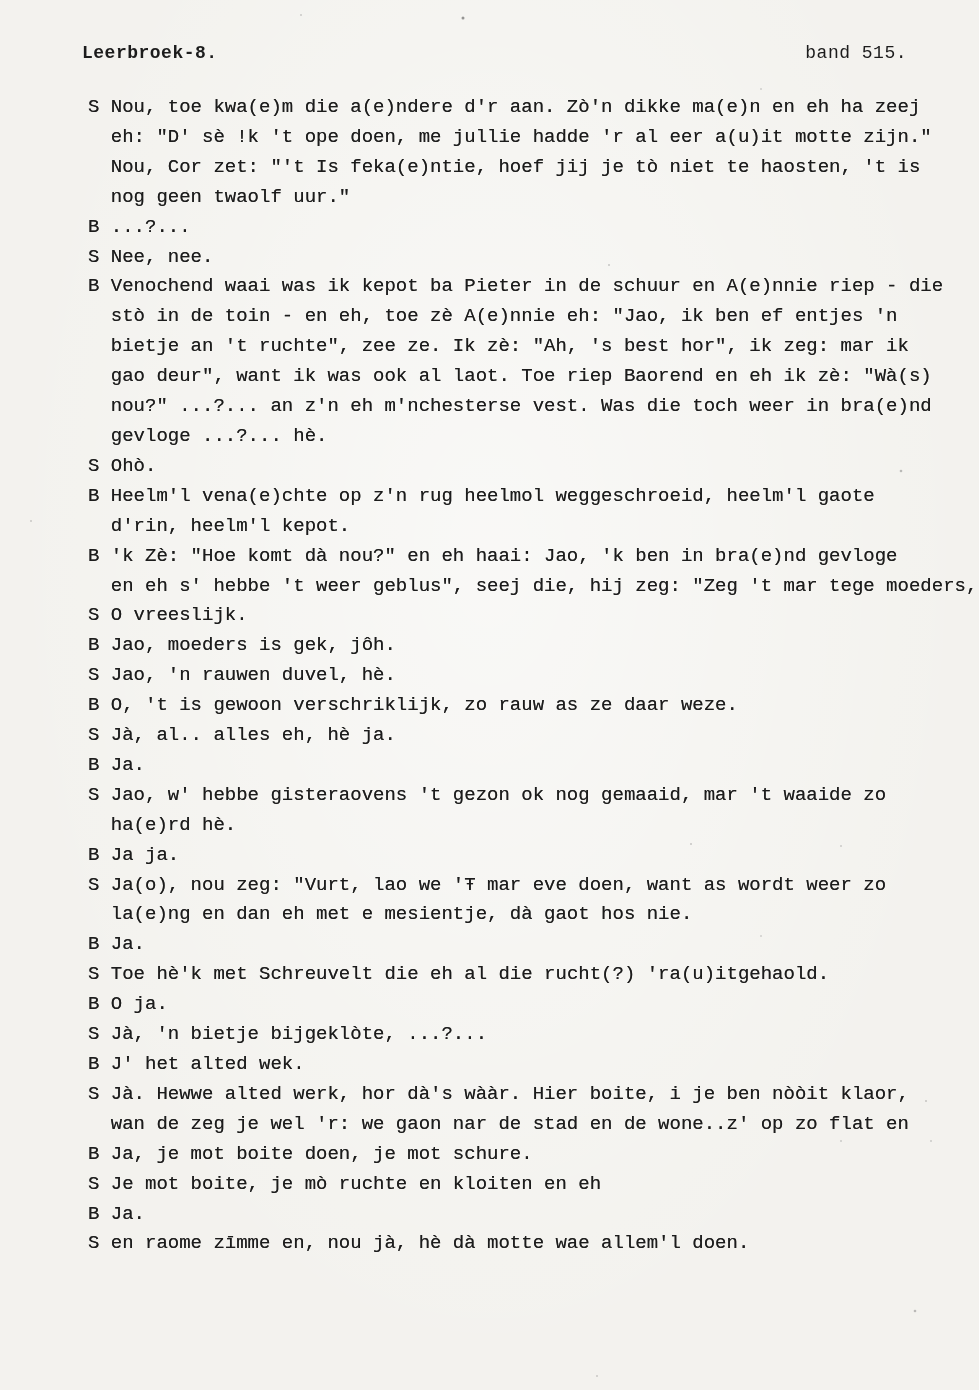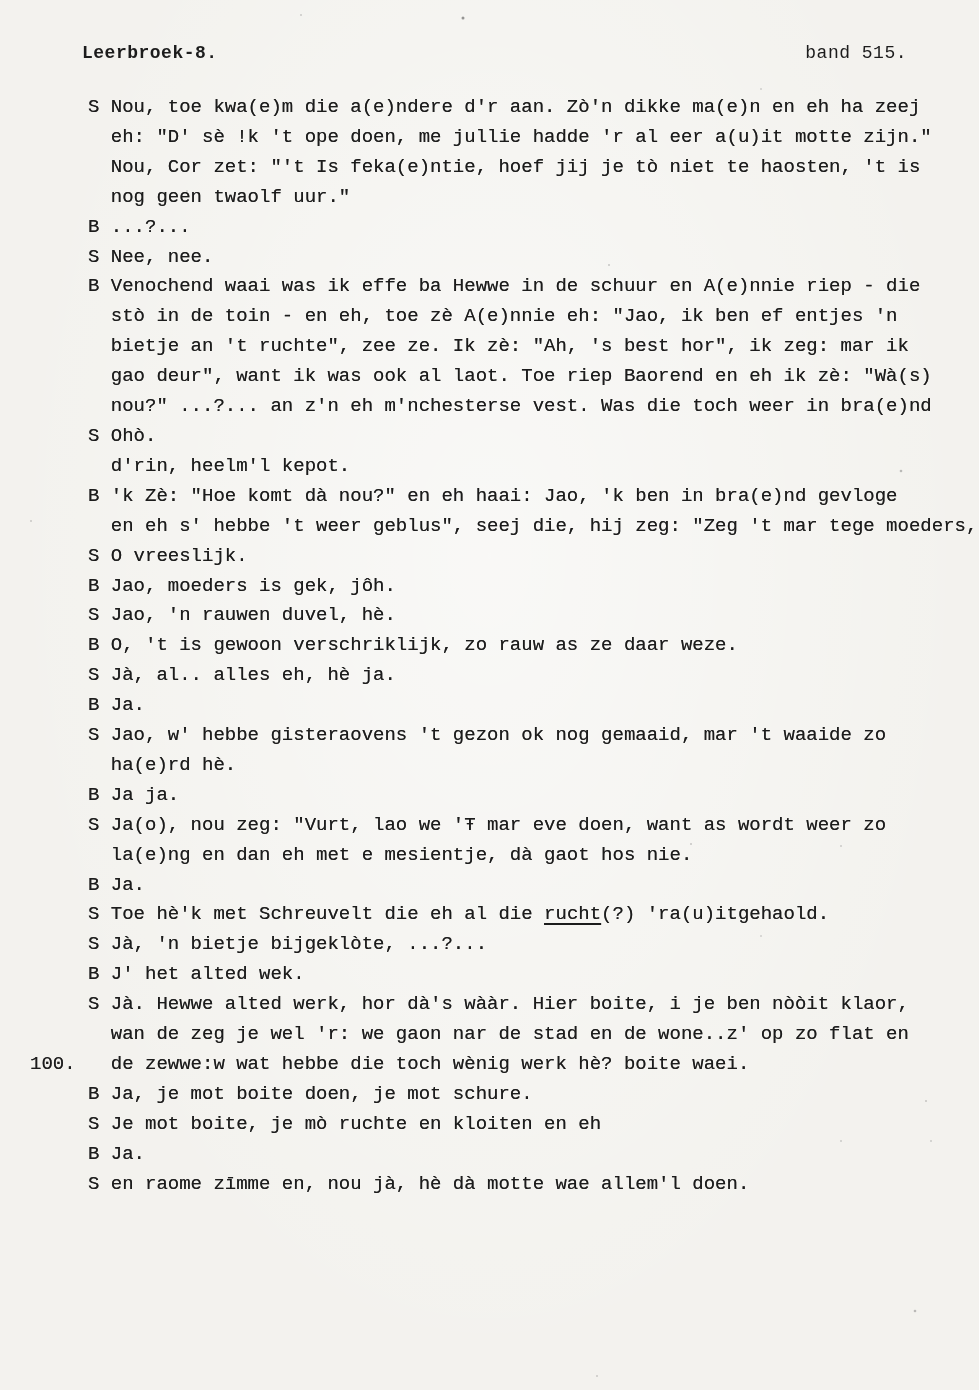--- a/index.html
+++ b/index.html
@@ -69,65 +69,66 @@
   }
   .speaker, .indent {
     display: inline-block;
     width: 2ch;
   }
   .margin-num {
     position: absolute;
     left: -58px; top: 0;
   }
   .u-word {
-    text-decoration: underline;
     text-underline-offset: 3.5px;
     text-decoration-thickness: 1.5px;
   }
 </style>
 </head>
 <body>
 
 <div class="page">
   <div class="header">
     <span class="doc-title">Leerbroek-8.</span>
     <span class="band-label">band 515.</span>
   </div>
   <div class="dialogue">
       <div class="line"><span class="speaker">S</span><span>Nou, toe kwa(e)m die a(e)ndere d'r aan. Zò'n dikke ma(e)n en eh ha zeej</span></div>
       <div class="line"><span class="indent"></span><span>eh: "D' sè !k 't ope doen, me jullie hadde 'r al eer a(u)it motte zijn."</span></div>
       <div class="line"><span class="indent"></span><span>Nou, Cor zet: "'t Is feka(e)ntie, hoef jij je tò niet te haosten, 't is</span></div>
       <div class="line"><span class="indent"></span><span>nog geen twaolf uur."</span></div>
       <div class="line"><span class="speaker">B</span><span>...?...</span></div>
       <div class="line"><span class="speaker">S</span><span>Nee, nee.</span></div>
-      <div class="line"><span class="speaker">B</span><span>Venochend waai was ik effe ba Hewwe in de schuur en A(e)nnie riep - die</span></div>
+      <div class="line"><span class="speaker">B</span><span>Venochend waai was ik kepot ba Pieter in de schuur en A(e)nnie riep - die</span></div>
       <div class="line"><span class="indent"></span><span>stò in de toin - en eh, toe zè A(e)nnie eh: "Jao, ik ben ef entjes 'n</span></div>
       <div class="line"><span class="indent"></span><span>bietje an 't ruchte", zee ze. Ik zè: "Ah, 's best hor", ik zeg: mar ik</span></div>
       <div class="line"><span class="indent"></span><span>gao deur", want ik was ook al laot. Toe riep Baorend en eh ik zè: "Wà(s)</span></div>
       <div class="line"><span class="indent"></span><span>nou?" ...?... an z'n eh m'nchesterse vest. Was die toch weer in bra(e)nd</span></div>
+      <div class="line"><span class="indent"></span><span>gevloge ...?... hè.</span></div>
       <div class="line"><span class="speaker">S</span><span>Ohò.</span></div>
+      <div class="line"><span class="speaker">B</span><span>Heelm'l vena(e)chte op z'n rug heelmol weggeschroeid, heelm'l gaote</span></div>
       <div class="line"><span class="indent"></span><span>d'rin, heelm'l kepot.</span></div>
       <div class="line"><span class="speaker">B</span><span>'k Zè: "Hoe komt dà nou?" en eh haai: Jao, 'k ben in bra(e)nd gevloge</span></div>
       <div class="line"><span class="indent"></span><span>en eh s' hebbe 't weer geblus", seej die, hij zeg: "Zeg 't mar tege moeders,</span></div>
       <div class="line"><span class="speaker">S</span><span>O vreeslijk.</span></div>
       <div class="line"><span class="speaker">B</span><span>Jao, moeders is gek, jôh.</span></div>
       <div class="line"><span class="speaker">S</span><span>Jao, 'n rauwen duvel, hè.</span></div>
       <div class="line"><span class="speaker">B</span><span>O, 't is gewoon verschriklijk, zo rauw as ze daar weze.</span></div>
       <div class="line"><span class="speaker">S</span><span>Jà, al.. alles eh, hè ja.</span></div>
       <div class="line"><span class="speaker">B</span><span>Ja.</span></div>
       <div class="line"><span class="speaker">S</span><span>Jao, w' hebbe gisteraovens 't gezon ok nog gemaaid, mar 't waaide zo</span></div>
       <div class="line"><span class="indent"></span><span>ha(e)rd hè.</span></div>
       <div class="line"><span class="speaker">B</span><span>Ja ja.</span></div>
       <div class="line"><span class="speaker">S</span><span>Ja(o), nou zeg: "Vurt, lao we 'Ŧ mar eve doen, want as wordt weer zo</span></div>
       <div class="line"><span class="indent"></span><span>la(e)ng en dan eh met e mesientje, dà gaot hos nie.</span></div>
       <div class="line"><span class="speaker">B</span><span>Ja.</span></div>
       <div class="line"><span class="speaker">S</span><span><span>Toe hè'k met Schreuvelt die eh al die </span><span class="u-word">rucht</span><span>(?) 'ra(u)itgehaold.</span></span></div>
+      <div class="line"><span class="speaker">B</span><span>O ja.</span></div>
       <div class="line"><span class="speaker">S</span><span>Jà, 'n bietje bijgeklòte, ...?...</span></div>
       <div class="line"><span class="speaker">B</span><span>J' het alted wek.</span></div>
       <div class="line"><span class="speaker">S</span><span>Jà. Hewwe alted werk, hor dà's wààr. Hier boite, i je ben nòòit klaor,</span></div>
       <div class="line"><span class="indent"></span><span>wan de zeg je wel 'r: we gaon nar de stad en de wone..z' op zo flat en</span></div>
-      <div class="line"><span class="margin-num">100.</span><span class="indent"></span><span>de zewwe:w wat hebbe die toch wènig werk hè? boite waei.</span></div>
       <div class="line"><span class="speaker">B</span><span>Ja, je mot boite doen, je mot schure.</span></div>
       <div class="line"><span class="speaker">S</span><span>Je mot boite, je mò ruchte en kloiten en eh</span></div>
       <div class="line"><span class="speaker">B</span><span>Ja.</span></div>
       <div class="line"><span class="speaker">S</span><span>en raome zīmme en, nou jà, hè dà motte wae allem'l doen.</span></div>
     </div>
 </div>
 
 </body></html>

